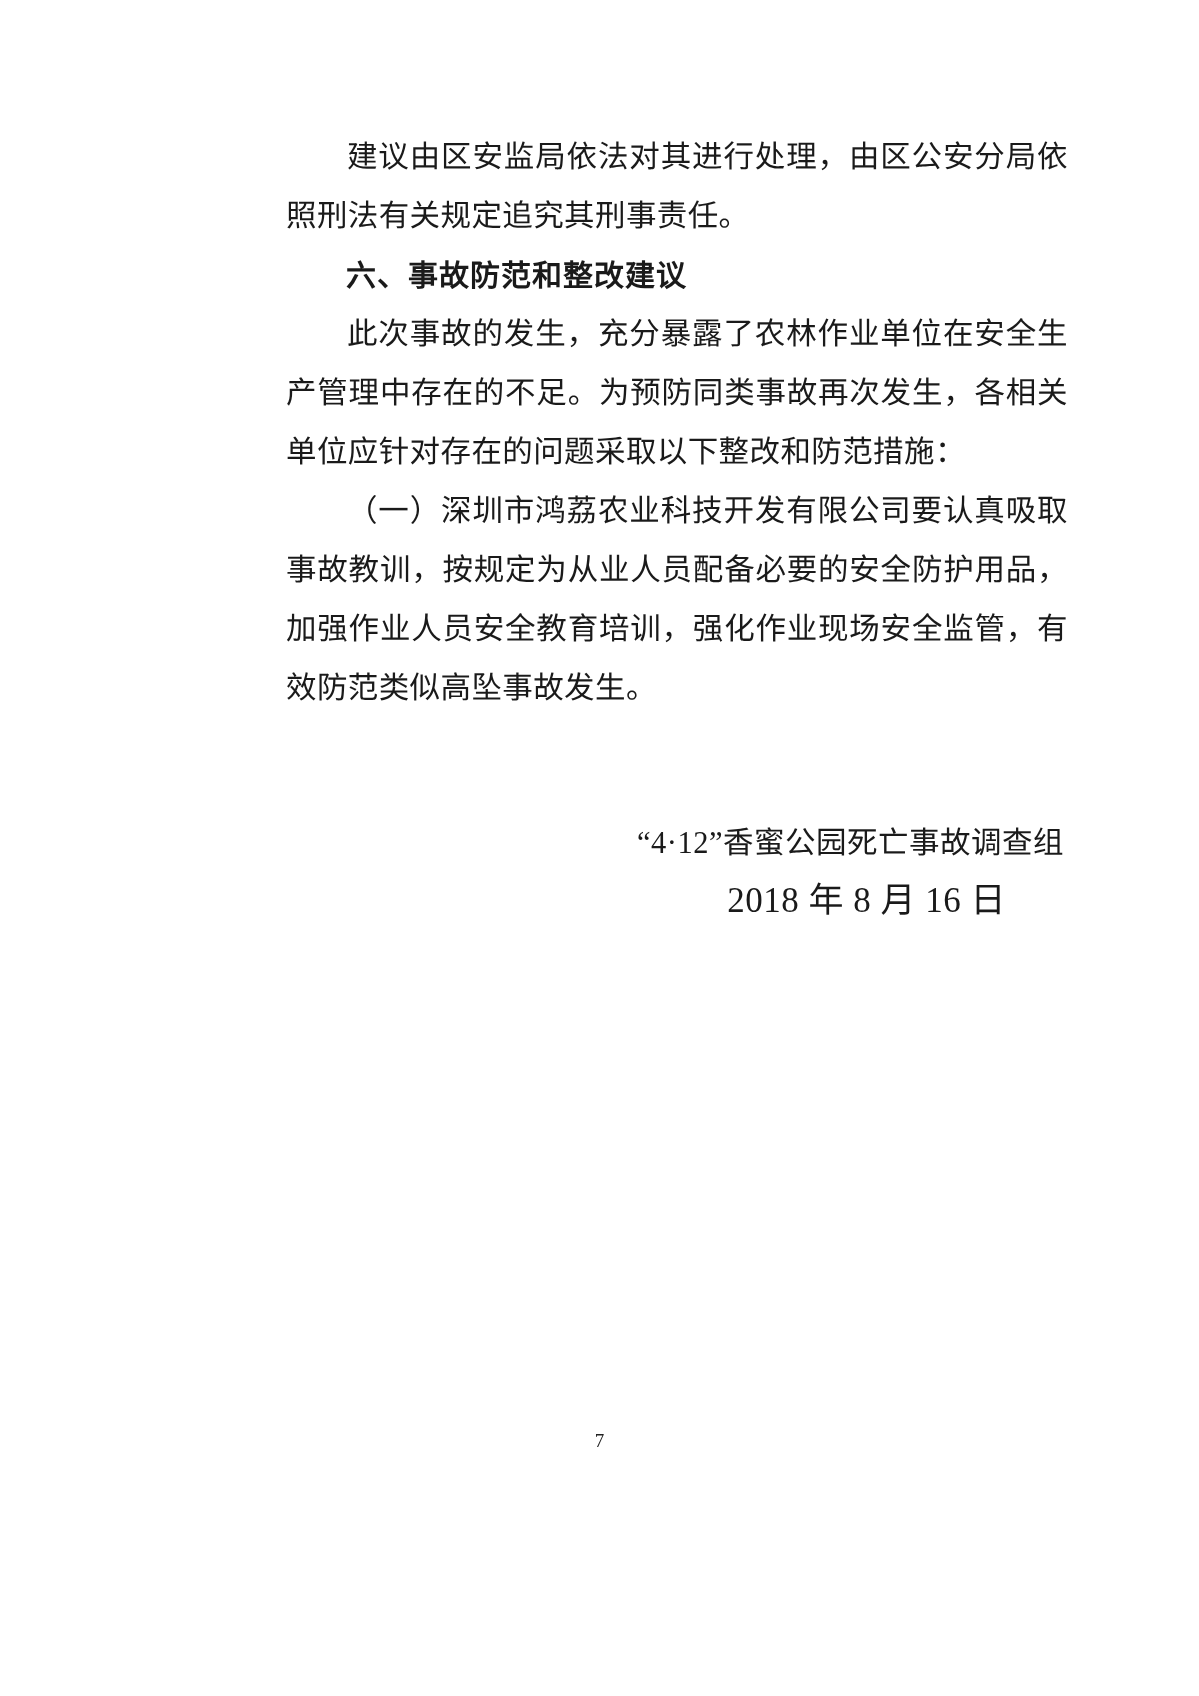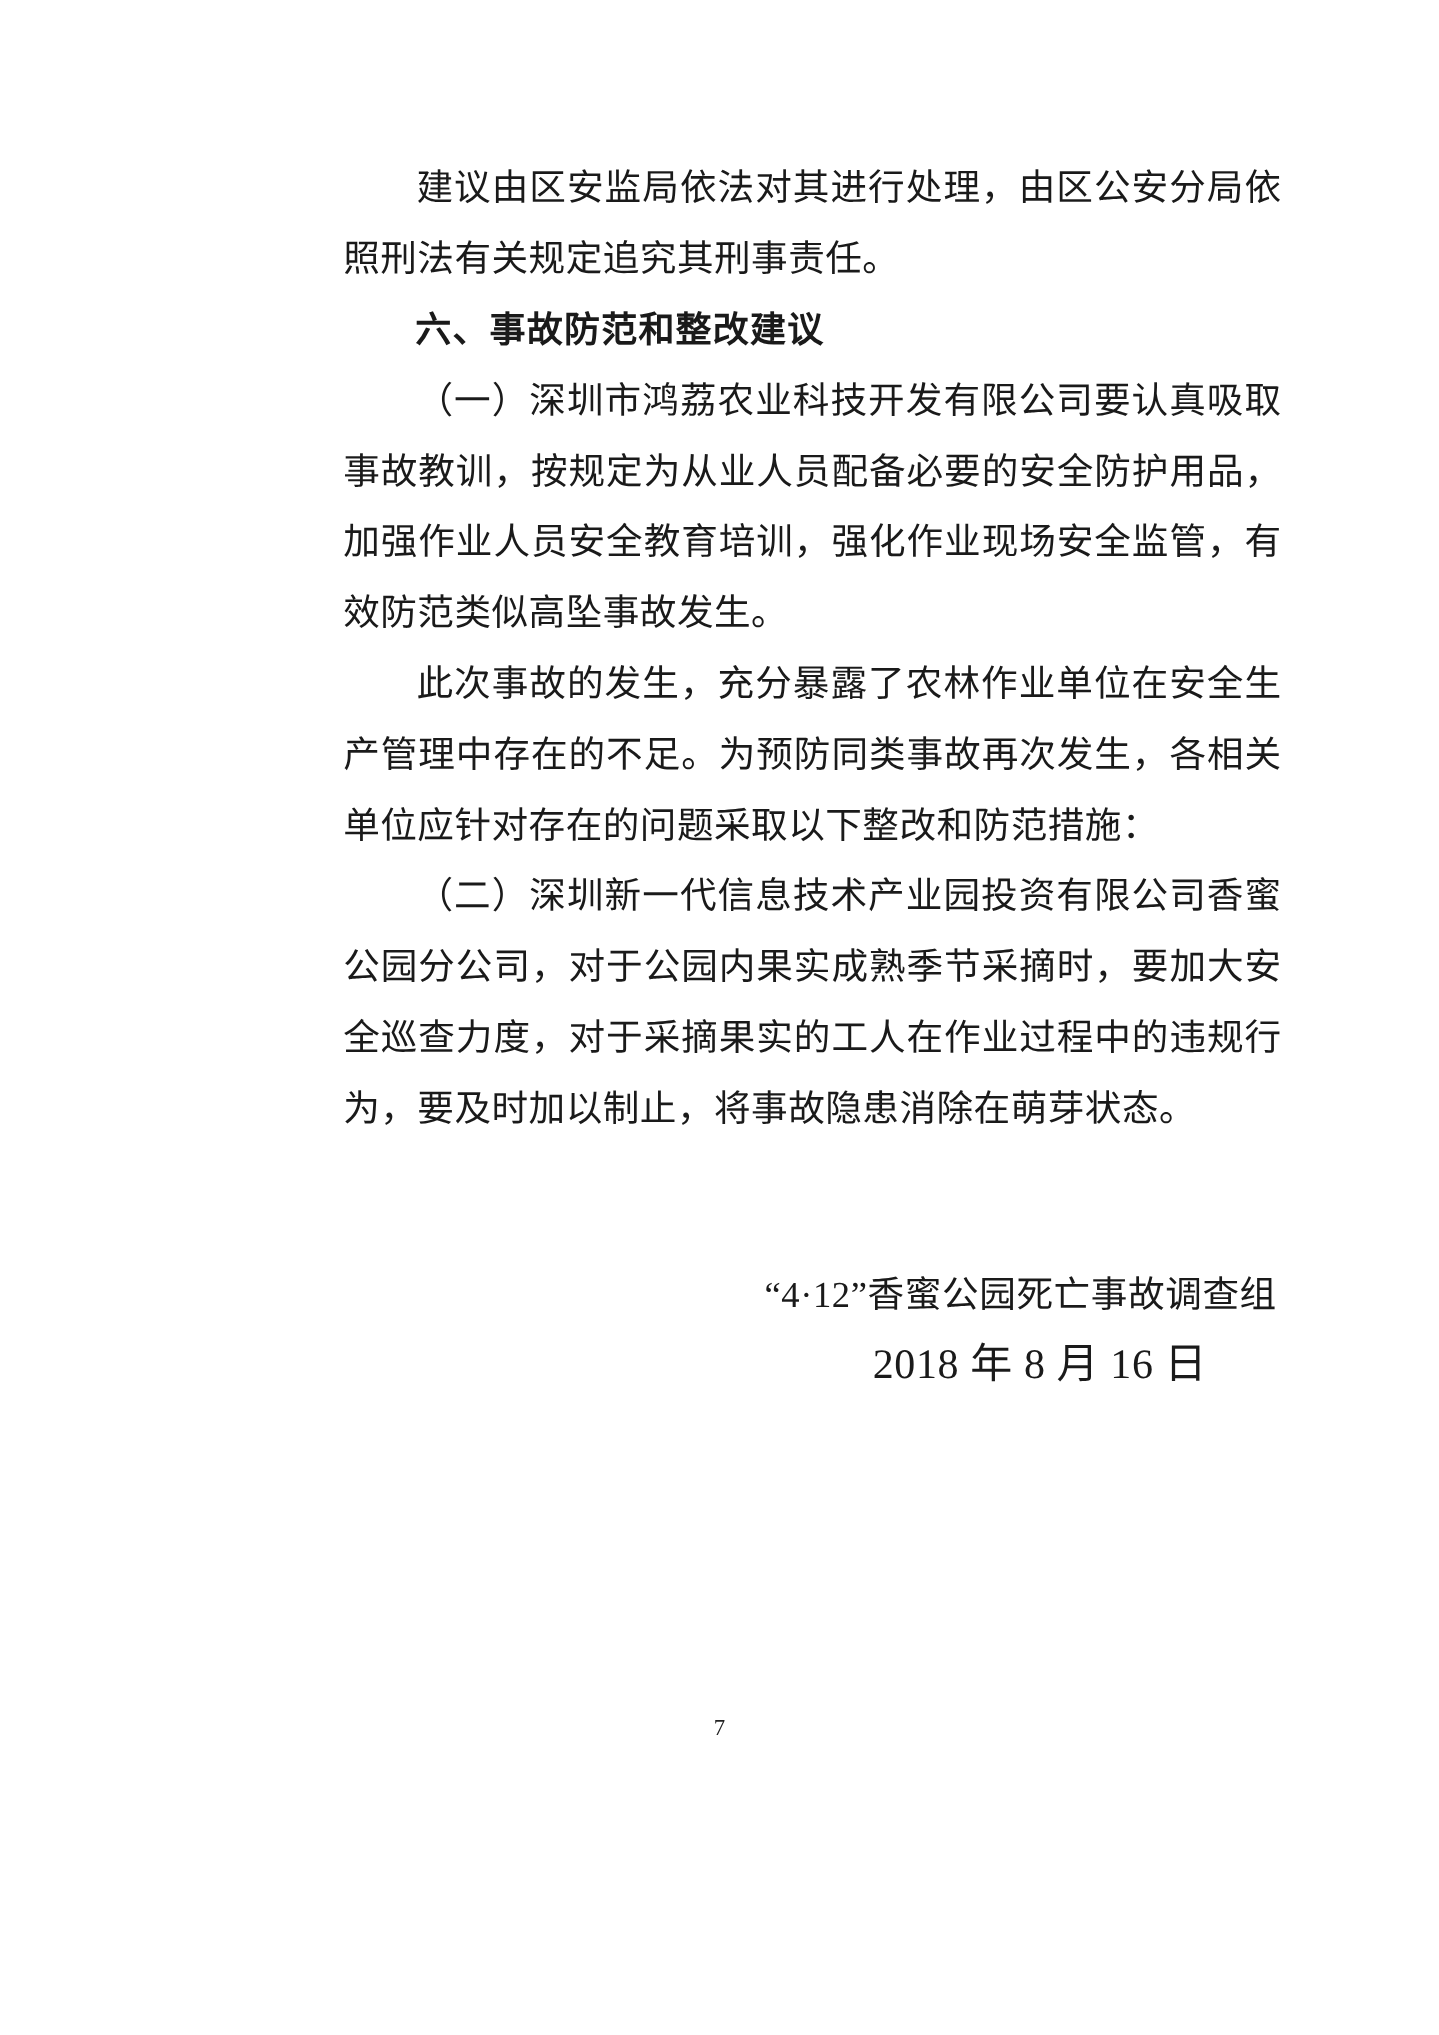--- a/index.html
+++ b/index.html
@@ -76,25 +76,24 @@
 <body>
 
 <div class="page">
 
   <div class="content">
 
     <p class="para">建议由区安监局依法对其进行处理，由区公安分局依照刑法有关规定追究其刑事责任。</p>
 
     <h2 class="heading">六、事故防范和整改建议</h2>
 
+    <p class="para">此次事故的发生，充分暴露了农林作业单位在安全生产管理中存在的不足。为预防同类事故再次发生，各相关单位应针对存在的问题采取以下整改和防范措施：</p>
+
     <p class="para">（一）深圳市鸿荔农业科技开发有限公司要认真吸取事故教训，按规定为从业人员配备必要的安全防护用品，加强作业人员安全教育培训，强化作业现场安全监管，有效防范类似高坠事故发生。</p>
 
-    <p class="para">此次事故的发生，充分暴露了农林作业单位在安全生产管理中存在的不足。为预防同类事故再次发生，各相关单位应针对存在的问题采取以下整改和防范措施：</p>
-
-    <p class="para">（二）深圳新一代信息技术产业园投资有限公司香蜜公园分公司，对于公园内果实成熟季节采摘时，要加大安全巡查力度，对于采摘果实的工人在作业过程中的违规行为，要及时加以制止，将事故隐患消除在萌芽状态。</p>
 
 
     <div class="sign-block">
       <div class="sign-line">“4·12”香蜜公园死亡事故调查组</div>
       <div class="sign-date">2018 年 8 月 16 日</div>
     </div>
 
   </div>
 
   <div class="page-number">7</div>

